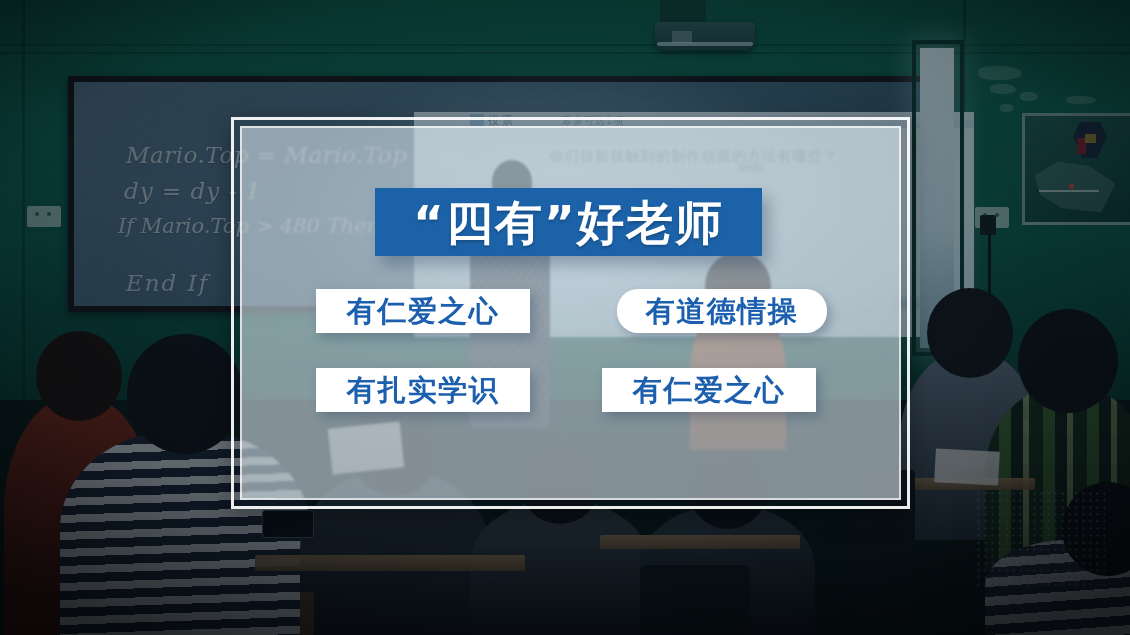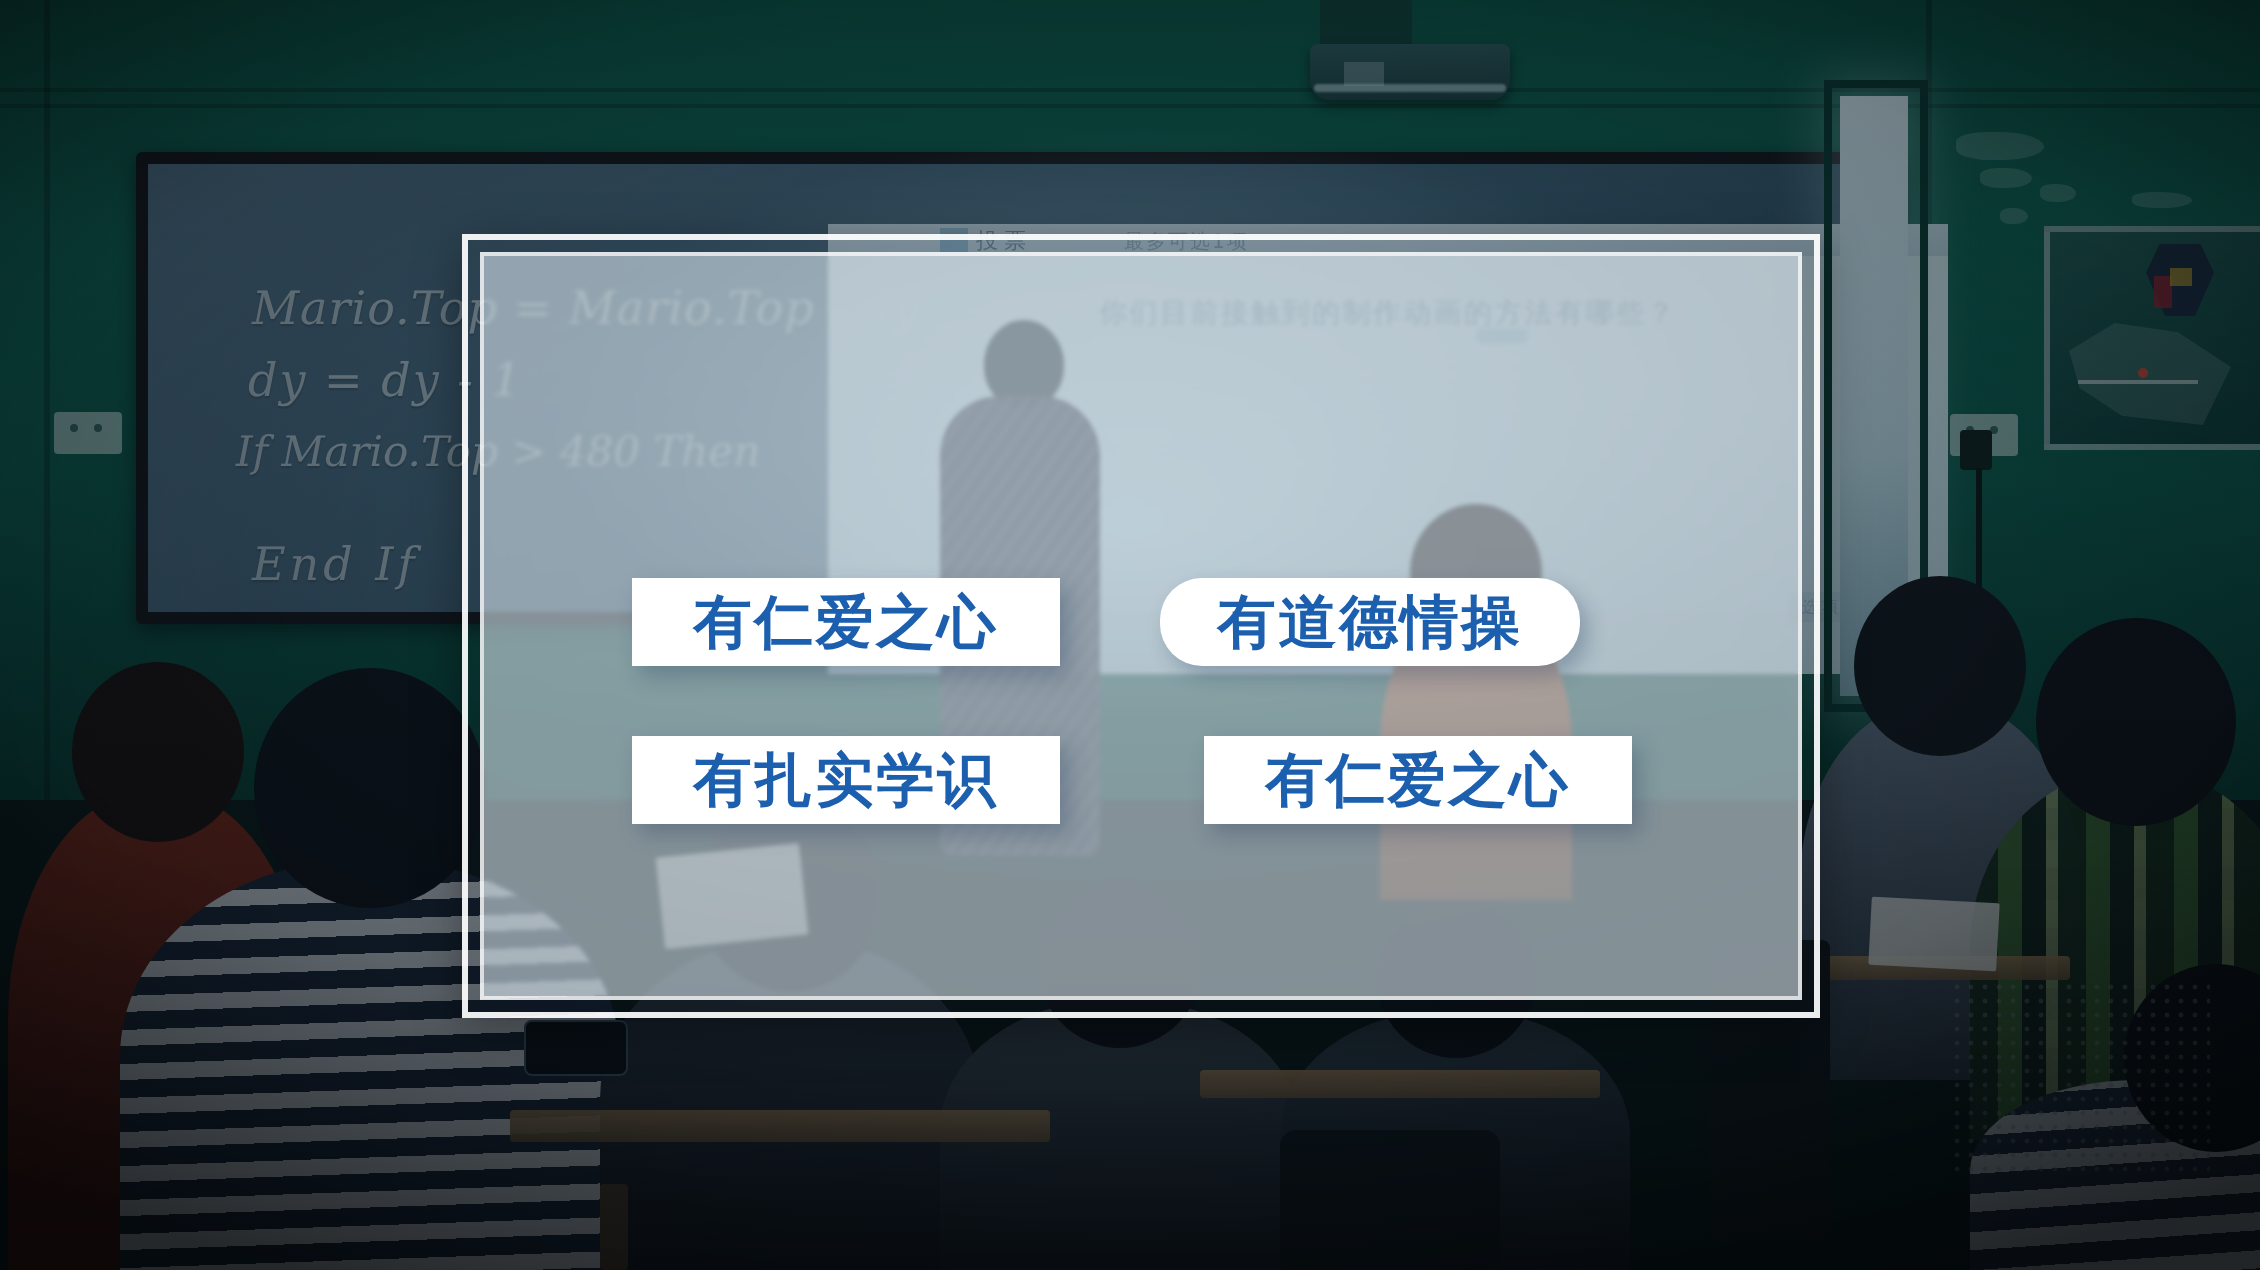--- a/index.html
+++ b/index.html
@@ -401,21 +401,21 @@
   }
   .chip-text {
     color: #1b5fae;
     font-size: 29px;
     font-weight: bold;
     letter-spacing: 1.5px;
     white-space: nowrap;
     line-height: 1;
   }
   .chip.c0 { left: 85px;  top: 172px; width: 214px; }
-  .chip.c1 { left: 349px; top: 172px; width: 210px; border-radius: 21px; }
+  .chip.c1 { left: 386px; top: 172px; width: 210px; border-radius: 21px; }
   .chip.c2 { left: 85px;  top: 251px; width: 214px; }
   .chip.c3 { left: 371px; top: 251px; width: 214px; }
 </style>
 </head>
 <body>
 
 <div class="stage">
 
   <div class="photo">
 
@@ -535,20 +535,23 @@
 
     <div class="photo-cool"></div>
     <div class="photo-dim"></div>
   </div>
 
   <div class="overlay">
     <div class="ov-wash"></div>
     <div class="ov-outer"></div>
     <div class="ov-inner"></div>
 
+    <div class="title-banner">
+      <span class="title-text">“四有”好老师</span>
+    </div>
 
     <div class="chip c0">
       <span class="chip-text">有仁爱之心</span>
     </div>
     <div class="chip c1">
       <span class="chip-text">有道德情操</span>
     </div>
     <div class="chip c2">
       <span class="chip-text">有扎实学识</span>
     </div>

